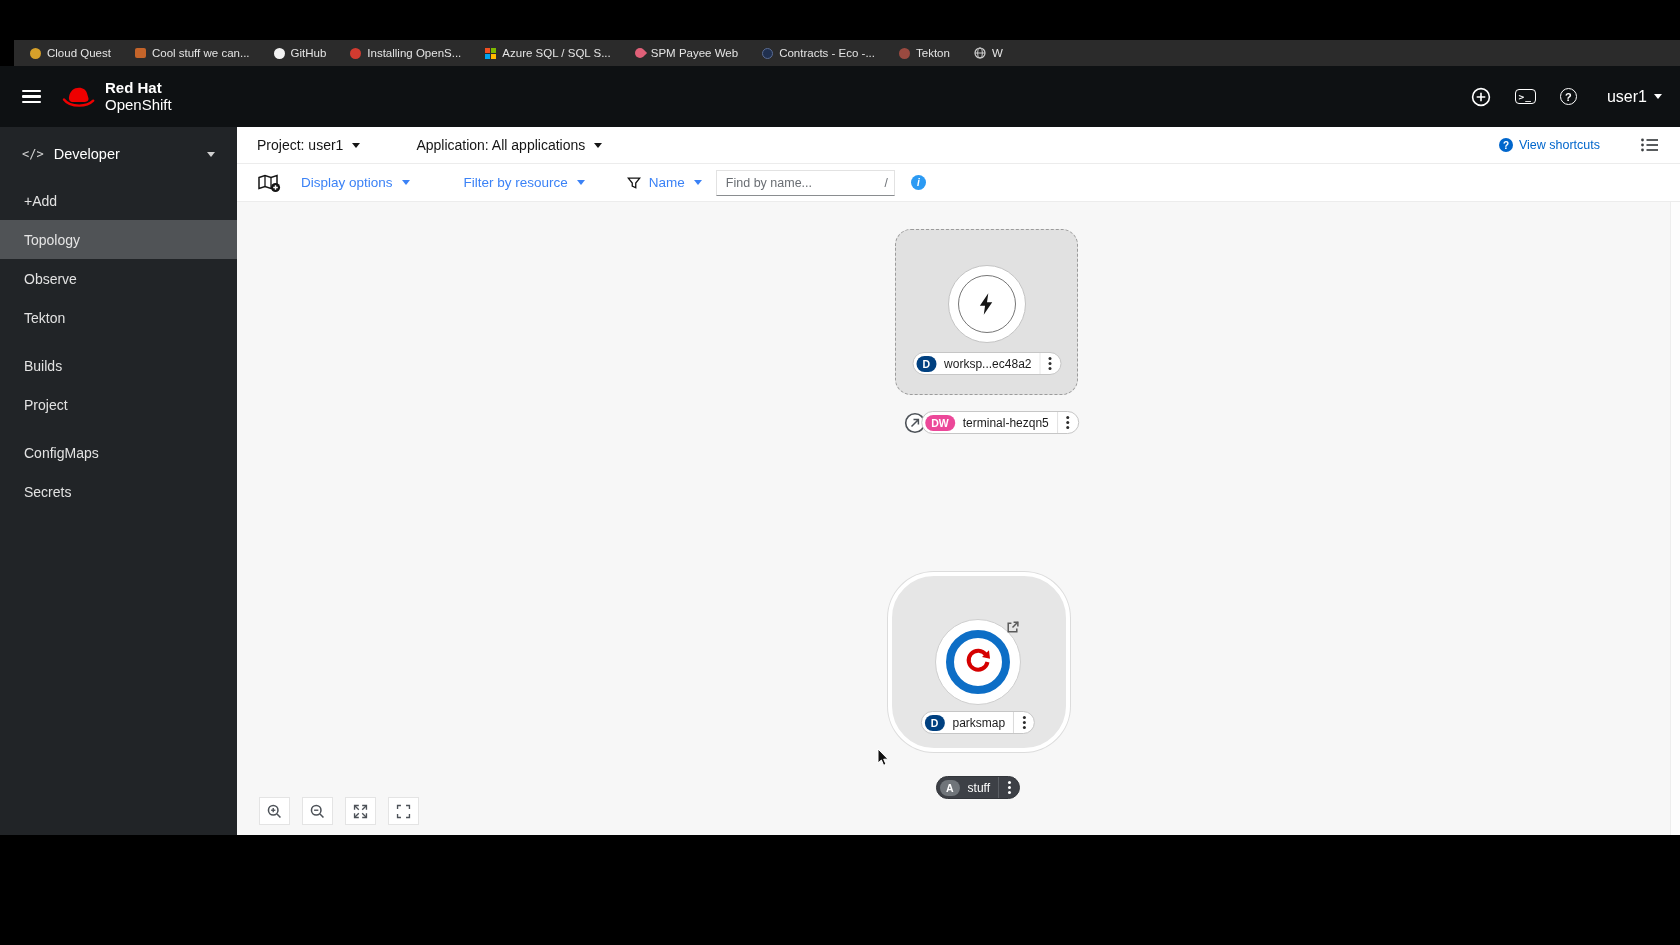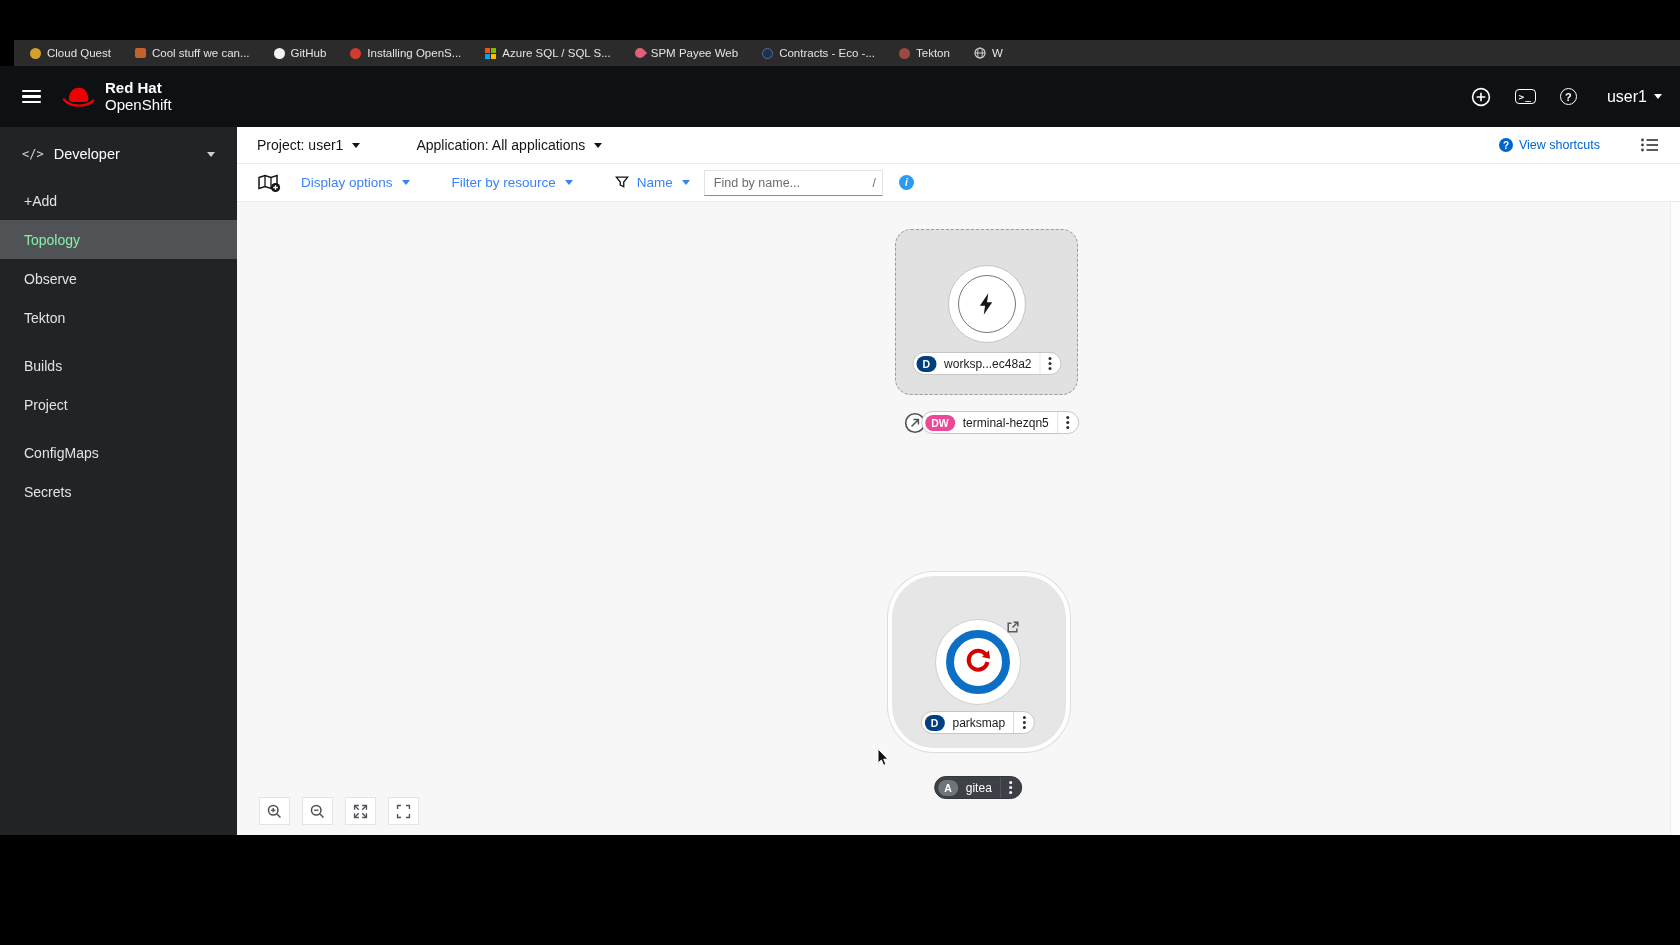--- a/index.html
+++ b/index.html
@@ -39,40 +39,40 @@
   .caret{width:0;height:0;border-left:4px solid transparent;border-right:4px solid transparent;
          border-top:5px solid currentColor;display:inline-block;}
 
   
   .app{position:absolute;top:127px;left:0;width:1680px;height:708px;display:flex;}
   .sidebar{width:237px;background:#212427;flex-shrink:0;}
   .persp{height:54px;display:flex;align-items:center;gap:10px;padding:0 22px;color:#fff;font-size:14.5px;cursor:pointer;}
   .code-glyph{font-size:12px;color:#d0d0d0;font-family:"DejaVu Sans Mono",monospace;}
   .persp .caret{margin-left:auto;color:#d0d0d0;}
   .nav-item{height:39px;display:flex;align-items:center;padding:0 24px;font-size:14px;color:#e2e2e2;cursor:pointer;}
-  .nav-item.sel{background:#505356;color:#86efac;}
+  .nav-item.sel{background:#505356;color:#e5e5e5;}
   .nav-gap{height:9px;}
 
   .main{flex:1;background:#fff;display:flex;flex-direction:column;min-width:0;}
 
   
   .ctxbar{height:36px;border-bottom:1px solid #ececec;display:flex;align-items:center;padding:0 20px;}
   .dd{display:flex;align-items:center;gap:9px;font-size:14px;color:#151515;cursor:pointer;justify-content:flex-end;}
   .dd + .dd{margin-left:56px;}
   .shortcuts{margin-left:auto;display:flex;align-items:center;gap:6px;color:#0066cc;font-size:12.5px;cursor:pointer;}
   .q-badge{width:14px;height:14px;border-radius:50%;background:#0066cc;color:#fff;font-size:10px;font-weight:bold;
            display:flex;align-items:center;justify-content:center;}
   .list-btn{margin-left:40px;background:none;border:none;padding:0;display:flex;cursor:pointer;}
 
   
   .toolbar{height:37px;border-bottom:1px solid #ececec;display:flex;align-items:center;padding:0 20px;}
   .tb-icon{display:flex;margin-right:20px;cursor:pointer;}
   .tb-dd{display:flex;align-items:center;gap:9px;font-size:13.5px;color:#3b82f6;cursor:pointer;}
-  .tb-dd + .tb-dd{margin-left:42px;}
-  .filter-grp{display:flex;align-items:flex-start;gap:8px;margin-left:42px;}
+  .tb-dd + .tb-dd{margin-left:54px;}
+  .filter-grp{display:flex;align-items:flex-end;gap:8px;margin-left:42px;}
   .search-wrap{position:relative;margin-left:14px;}
   .search-input{width:148px;height:24px;border:1px solid #e2e2e2;border-bottom:1px solid #8a8d90;
                 padding:0 20px 0 9px;font-size:12.5px;color:#151515;font-family:inherit;box-sizing:content-box;}
   .search-input::placeholder{color:#6a6e73;}
   .slash-hint{position:absolute;right:7px;top:50%;transform:translateY(-50%);color:#6a6e73;font-size:12px;}
   .info-badge{width:15px;height:15px;border-radius:50%;background:#2b9af3;color:#fff;font-size:10px;font-weight:bold;
               font-style:italic;display:flex;align-items:center;justify-content:center;margin-left:16px;cursor:pointer;}
 
   
   .canvas{flex:1;position:relative;background:#f7f7f7;overflow:hidden;}
@@ -361,21 +361,21 @@
         <div class="pill" style="left:741px;top:509px;transform:translateX(-50%);">
           <span class="badge badge-d">D</span>
           <span class="pill-label">parksmap</span>
           <span class="pill-kebab">
               <span class="kdots"></span>
             </span>
         </div>
 
         <div class="pill dark" style="left:741px;top:574px;transform:translateX(-50%);">
           <span class="badge badge-a">A</span>
-          <span class="pill-label">gitea</span>
+          <span class="pill-label">stuff</span>
           <span class="pill-kebab">
               <span class="kdots"></span>
             </span>
         </div>
 
         <div class="zoomctl">
           <button class="zbtn">
             <svg width="17" height="17" viewBox="0 0 20 20">
                 <circle cx="8.5" cy="8.5" r="5.6" fill="none" stroke="#4d5258" stroke-width="1.8"></circle>
                 <line x1="12.9" y1="12.9" x2="17" y2="17" stroke="#4d5258" stroke-width="1.8"></line>

